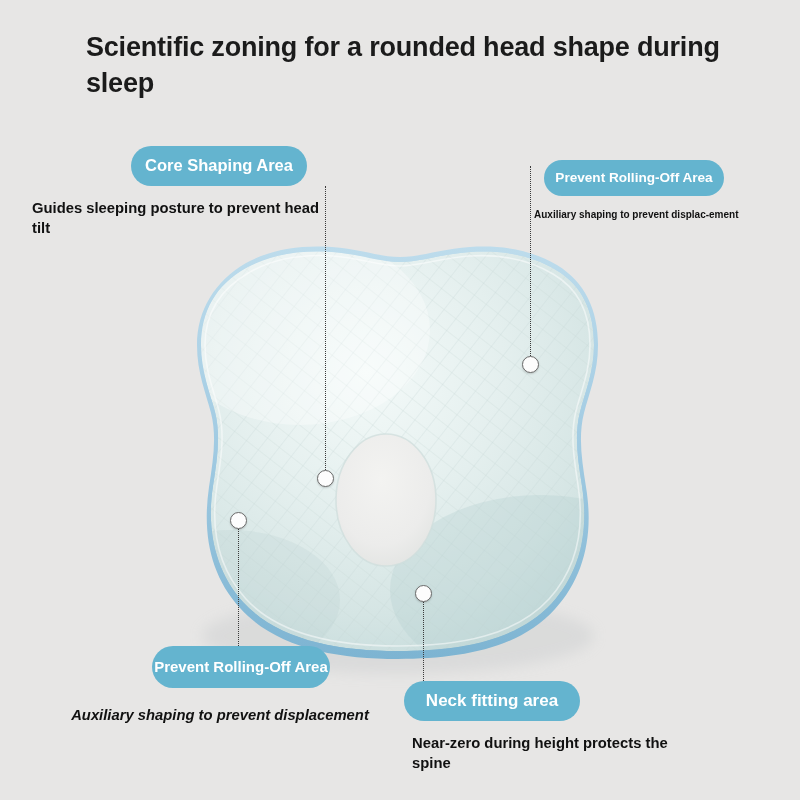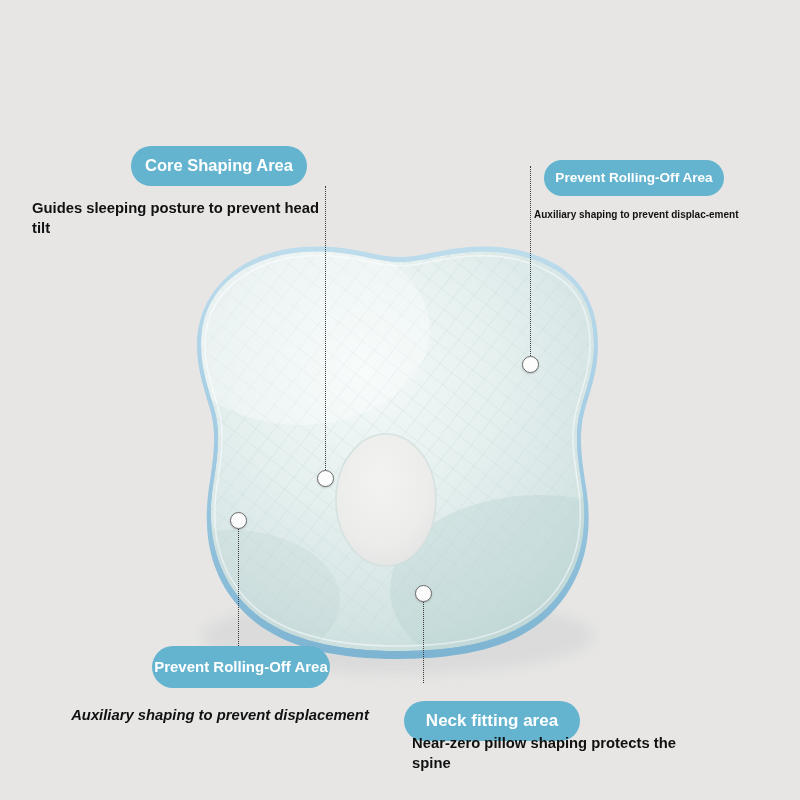--- a/index.html
+++ b/index.html
@@ -49,21 +49,21 @@
 
   
   #pill-roll-top{left:544px; top:160px; width:180px; height:36px; font-size:13.6px;}
   #cap-roll-top{left:534px; top:208px; width:252px; font-size:10px; text-align:left;}
 
   
   #pill-roll-bot{left:152px; top:646px; width:178px; height:42px; font-size:15px;}
   #cap-roll-bot{left:60px; top:705px; width:320px; font-size:14.8px; text-align:center;font-style:italic;}
 
   
-  #pill-neck{left:404px; top:681px; width:176px; height:40px; font-size:17px;margin-top:20px;}
+  #pill-neck{left:404px; top:681px; width:176px; height:40px; font-size:17px;}
   #cap-neck{left:412px; top:733px; width:270px; font-size:14.8px; text-align:left;}
 
   .dot{
     position:absolute;
     width:17px;height:17px;
     border-radius:50%;
     background:#fdfdfd;
     border:1.3px solid #6b6b6b;
     box-sizing:border-box;
     box-shadow:0 1px 2px rgba(0,0,0,.18);
@@ -194,26 +194,27 @@
   <div class="vline" style="left:325px; top:186px; height:292px;"></div>
   <div class="vline" style="left:530px; top:166px; height:198px;"></div>
   <div class="vline" style="left:238px; top:520px; height:128px;"></div>
   <div class="vline" style="left:423px; top:593px; height:90px;"></div>
 
   <div class="dot" style="left:317px; top:470px;"></div>
   <div class="dot" style="left:522px; top:356px;"></div>
   <div class="dot" style="left:230px; top:512px;"></div>
   <div class="dot" style="left:415px; top:585px;"></div>
 
+  <div class="title">Scientific zoning for a rounded head shape during sleep</div>
 
   <div class="pill" id="pill-core">Core Shaping Area</div>
   <div class="caption" id="cap-core">Guides sleeping posture to prevent head tilt</div>
 
   <div class="pill" id="pill-roll-top">Prevent Rolling-Off Area</div>
   <div class="caption" id="cap-roll-top">Auxiliary shaping to prevent displac-ement</div>
 
   <div class="pill" id="pill-roll-bot">Prevent Rolling-Off Area</div>
   <div class="caption" id="cap-roll-bot">Auxiliary shaping to prevent displacement</div>
 
   <div class="pill" id="pill-neck">Neck fitting area</div>
-  <div class="caption" id="cap-neck">Near-zero pillow shaping protects the spine</div>
+  <div class="caption" id="cap-neck">Near-zero during height protects the spine</div>
 
 </div>
 
 </body></html>

